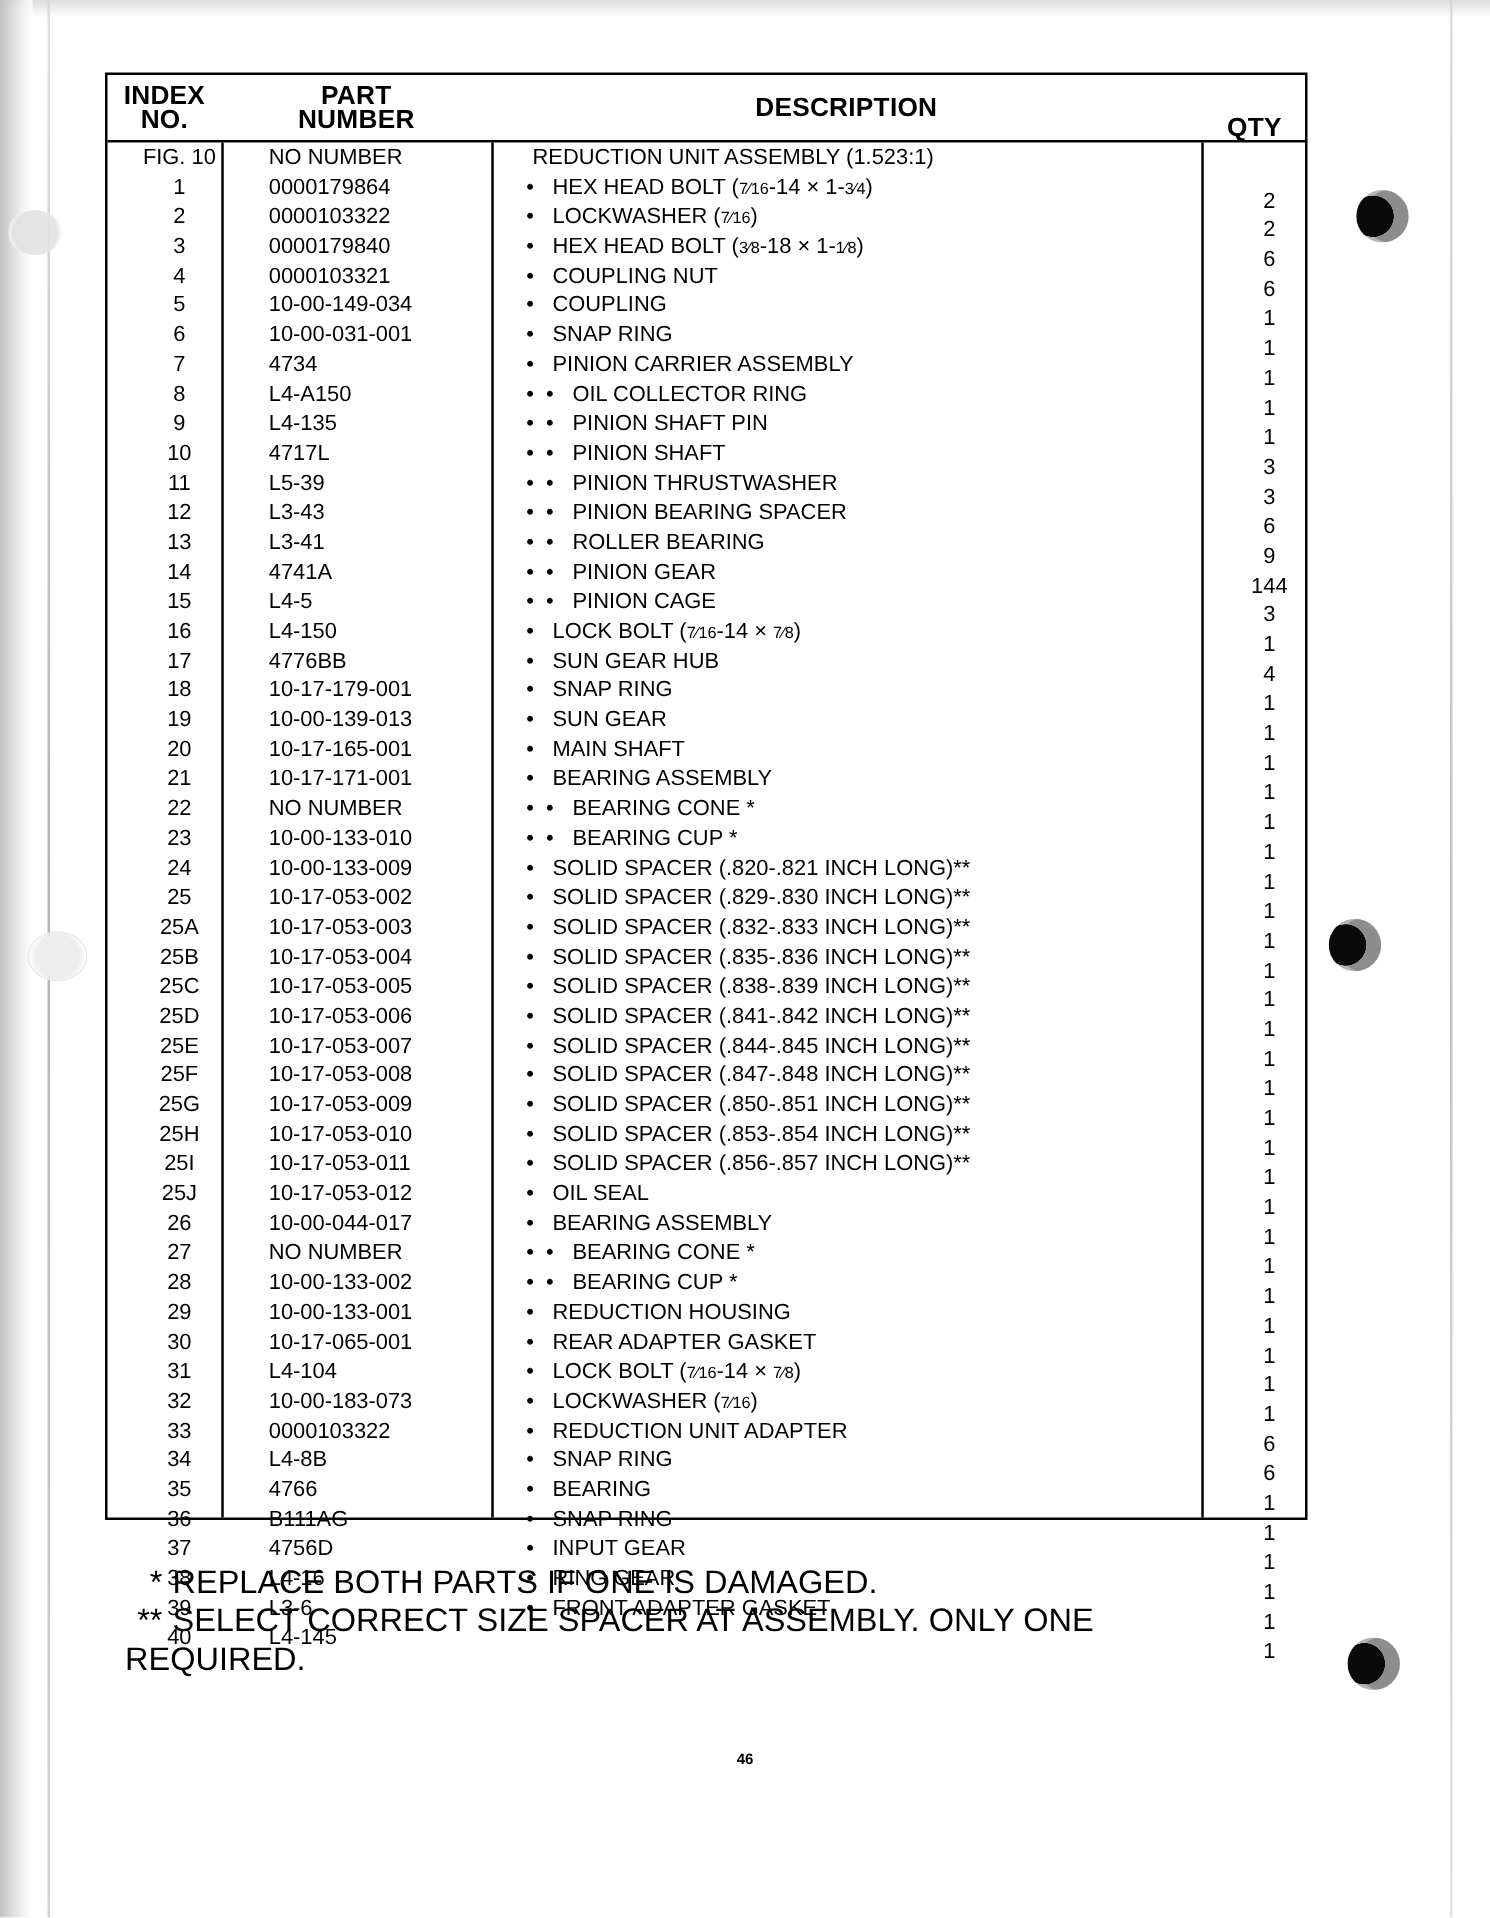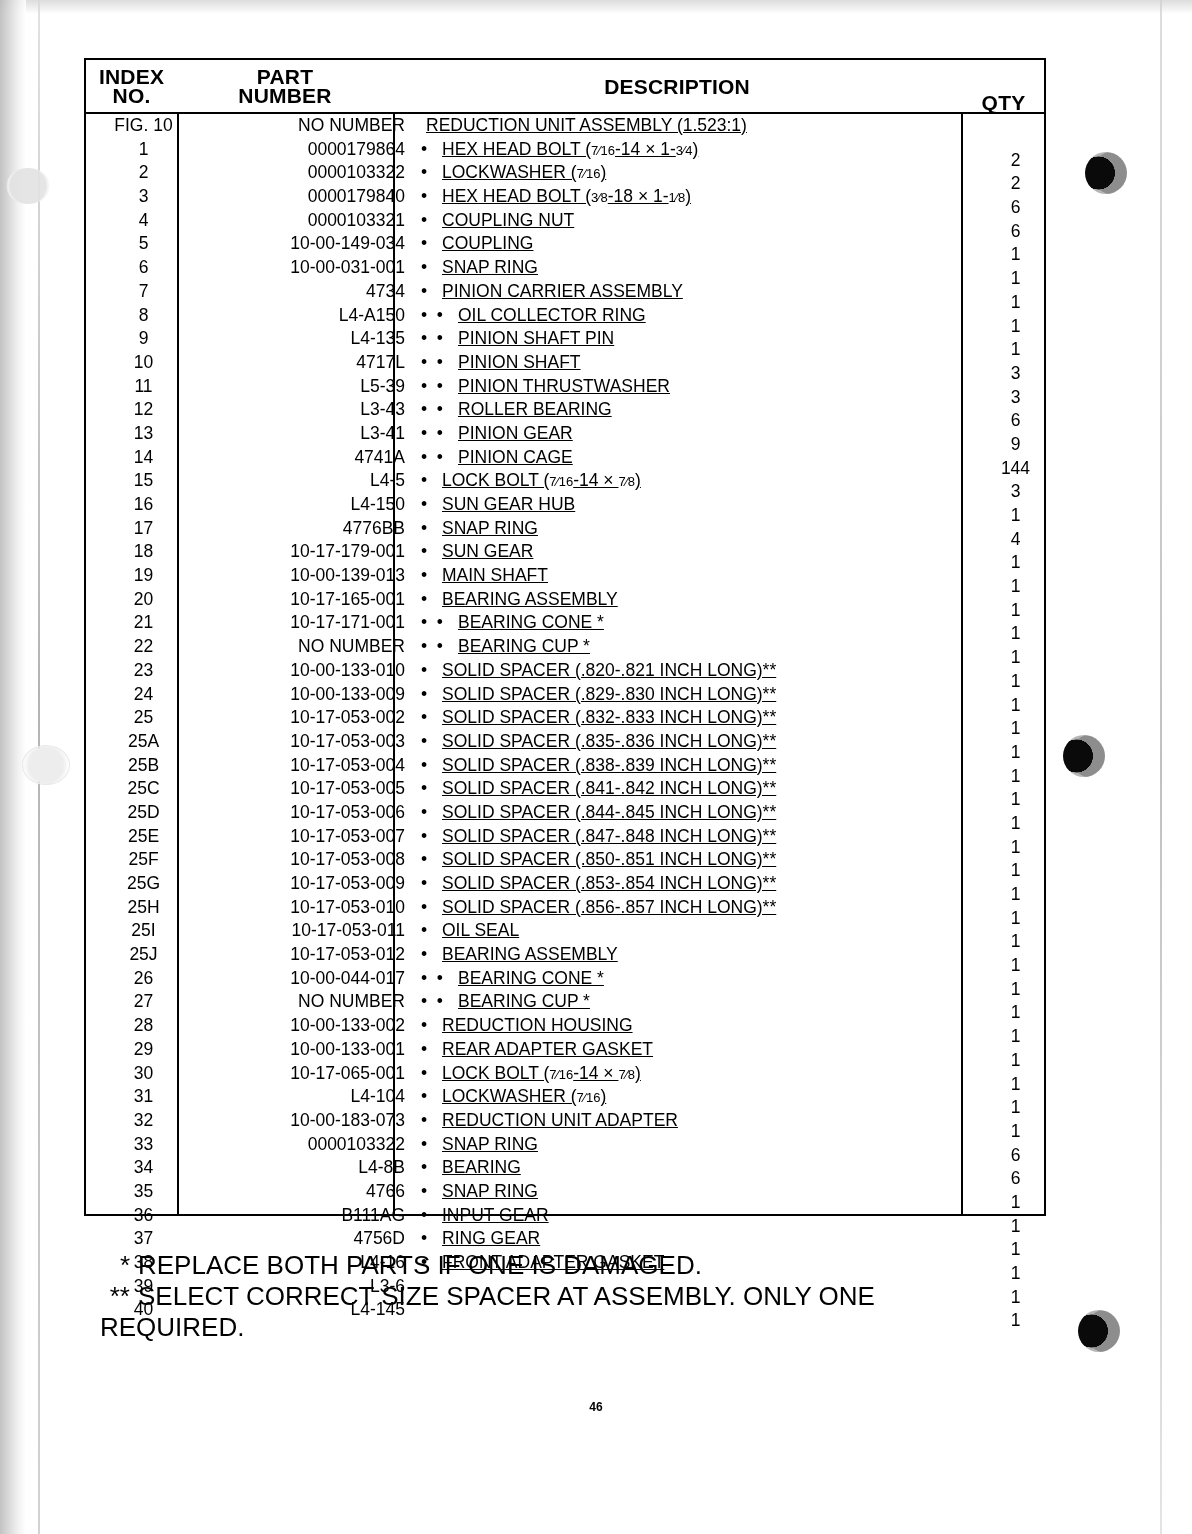--- a/index.html
+++ b/index.html
@@ -77,34 +77,34 @@
 
   .vline{position:absolute;top:0;bottom:0;width:2px;background:#000;}
   .v1{left:91px;} .v2{left:307px;} .v3{left:875px;}
 
   .tbody{position:relative;height:1100px;}
 
   .col-index,.col-part,.col-desc,.col-qty{
     position:absolute;top:0;margin-left:12px;
   }
   .col-index{left:0;width:91px;}
-  .col-part{left:91px;width:216px;text-align:right;}
+  .col-part{left:91px;width:216px;}
   .col-desc{left:307px;width:568px;}
   .col-qty{left:875px;width:85px;}
 
   .row{
     height:23.7px;
     font-size:17.5px;
     line-height:23.7px;
     color:#000;
     white-space:nowrap;
   }
   .col-index .row{text-align:center;}
   .col-part .row{padding-left:26px;}
-  .col-desc .row{padding-left:16px;text-decoration:underline;}
+  .col-desc .row{padding-left:16px;}
   .col-qty .row{text-align:center;}
 
   
   .col-qty{top:11px;}
 
   .bul{display:inline-block;width:16px;}
   .bul::before{content:"\2022";}
   .bul2{display:inline-block;width:32px;}
   .bul2::before{content:"\2022\00a0\00a0\2022";letter-spacing:0;}
   .txt{padding-left:5px;}
@@ -281,20 +281,21 @@
         <div class="row"><span class="bul"></span><span class="txt">LOCKWASHER (<span class="frac"><sup>7</sup>⁄<sub>16</sub></span>)</span></div>
         <div class="row"><span class="bul"></span><span class="txt">HEX HEAD BOLT (<span class="frac"><sup>3</sup>⁄<sub>8</sub></span>-18 × 1-<span class="frac"><sup>1</sup>⁄<sub>8</sub></span>)</span></div>
         <div class="row"><span class="bul"></span><span class="txt">COUPLING NUT</span></div>
         <div class="row"><span class="bul"></span><span class="txt">COUPLING</span></div>
         <div class="row"><span class="bul"></span><span class="txt">SNAP RING</span></div>
         <div class="row"><span class="bul"></span><span class="txt">PINION CARRIER ASSEMBLY</span></div>
         <div class="row"><span class="bul2"></span><span class="txt">OIL COLLECTOR RING</span></div>
         <div class="row"><span class="bul2"></span><span class="txt">PINION SHAFT PIN</span></div>
         <div class="row"><span class="bul2"></span><span class="txt">PINION SHAFT</span></div>
         <div class="row"><span class="bul2"></span><span class="txt">PINION THRUSTWASHER</span></div>
+        <div class="row"><span class="bul2"></span><span class="txt">PINION BEARING SPACER</span></div>
         <div class="row"><span class="bul2"></span><span class="txt">ROLLER BEARING</span></div>
         <div class="row"><span class="bul2"></span><span class="txt">PINION GEAR</span></div>
         <div class="row"><span class="bul2"></span><span class="txt">PINION CAGE</span></div>
         <div class="row"><span class="bul"></span><span class="txt">LOCK BOLT (<span class="frac"><sup>7</sup>⁄<sub>16</sub></span>-14 × <span class="frac"><sup>7</sup>⁄<sub>8</sub></span>)</span></div>
         <div class="row"><span class="bul"></span><span class="txt">SUN GEAR HUB</span></div>
         <div class="row"><span class="bul"></span><span class="txt">SNAP RING</span></div>
         <div class="row"><span class="bul"></span><span class="txt">SUN GEAR</span></div>
         <div class="row"><span class="bul"></span><span class="txt">MAIN SHAFT</span></div>
         <div class="row"><span class="bul"></span><span class="txt">BEARING ASSEMBLY</span></div>
         <div class="row"><span class="bul2"></span><span class="txt">BEARING CONE *</span></div>

